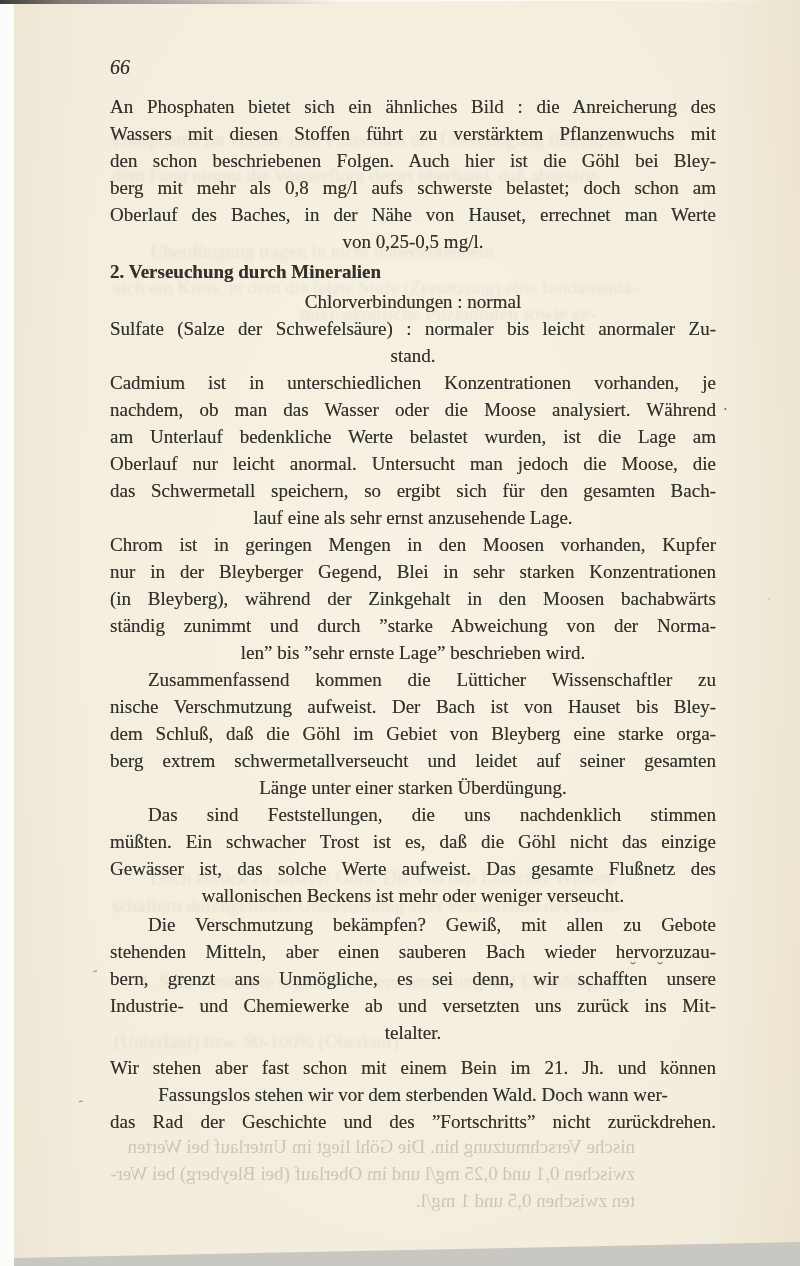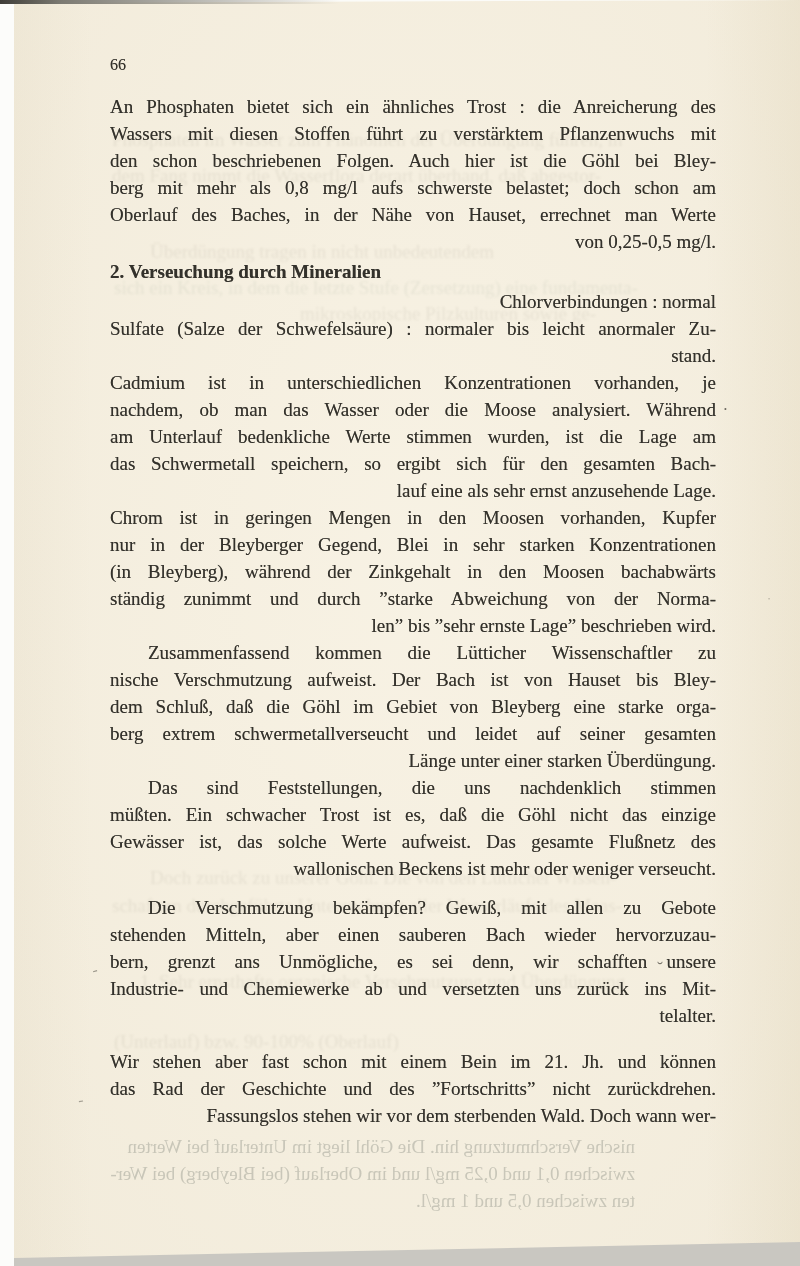--- a/index.html
+++ b/index.html
@@ -33,31 +33,32 @@
     background:
       linear-gradient(90deg,rgba(160,140,95,.05),rgba(255,255,255,0) 10%,rgba(255,255,255,0) 88%,rgba(190,170,120,.12)),
       radial-gradient(ellipse at 50% 45%,rgba(255,255,255,.06),rgba(150,130,85,.05));
   }
   .scan-edge-top{
     position:absolute;left:0;top:0;width:340px;height:4px;
     background:linear-gradient(90deg,#3f3d38,#7c7a72 18%,rgba(124,122,114,0) 100%);
   }
   .page-number{
     position:absolute;left:110px;top:56px;
-    font-size:16px;color:var(--ink);
+    font-size:20px;color:var(--ink);
     text-shadow:0 0 .4px rgba(40,38,32,.55);
+    font-style:italic;
   }
   .text-column{
     position:absolute;left:110px;top:93px;width:606px;
     font-size:19px;line-height:27px;color:var(--ink);
     text-shadow:0 0 .4px rgba(40,38,32,.55);
   }
   .para{margin:0;}
   .heading{font-weight:bold;margin:3px 0 3px;}
-  .line{text-align:right;}
+  .line{text-align:center;}
   .line.jl{text-align:justify;text-align-last:justify;}
   .para.indent .line:first-child{text-indent:38px;}
   
   .ghost-fragments{position:absolute;inset:0;pointer-events:none;}
   .frag{
     position:absolute;font-size:19px;line-height:27px;white-space:nowrap;
     color:#837e6d;opacity:.13;filter:blur(1px);
   }
   
   .ghost-bottom{
@@ -93,71 +94,72 @@
         <div class="frag" style="left: 100px; top: 1028px;">(Unterlauf) bzw. 90-100% (Oberlauf)</div>
       </div>
   </div>
 
   <div class="scan-edge-top"></div>
 
   <div class="page-number">66</div>
 
   <div class="text-column" id="text-column">
       <div class="para" style="margin-bottom: 3px;">
-        <div class="line jl">An Phosphaten bietet sich ein ähnliches Trost : die Anreicherung des</div>
+        <div class="line jl">An Phosphaten bietet sich ein ähnliches Bild : die Anreicherung des</div>
         <div class="line jl">Wassers mit diesen Stoffen führt zu verstärktem Pflanzenwuchs mit</div>
         <div class="line jl">den schon beschriebenen Folgen. Auch hier ist die Göhl bei Bley-</div>
         <div class="line jl">berg mit mehr als 0,8 mg/l aufs schwerste belastet; doch schon am</div>
         <div class="line jl">Oberlauf des Baches, in der Nähe von Hauset, errechnet man Werte</div>
         <div class="line">von 0,25-0,5 mg/l.</div>
       </div>
       <div class="heading" style="margin-bottom: 3px;">2. Verseuchung durch Mineralien</div>
       <div class="para" style="margin-bottom: 0px;">
         <div class="line">Chlorverbindungen : normal</div>
         <div class="line jl">Sulfate (Salze der Schwefelsäure) : normaler bis leicht anormaler Zu-</div>
         <div class="line">stand.</div>
       </div>
       <div class="para" style="margin-bottom: 0px;">
         <div class="line jl">Cadmium ist in unterschiedlichen Konzentrationen vorhanden, je</div>
         <div class="line jl">nachdem, ob man das Wasser oder die Moose analysiert. Während</div>
-        <div class="line jl">am Unterlauf bedenkliche Werte stimmen wurden, ist die Lage am</div>
+        <div class="line jl">am Unterlauf bedenkliche Werte belastet wurden, ist die Lage am</div>
+        <div class="line jl">Oberlauf nur leicht anormal. Untersucht man jedoch die Moose, die</div>
         <div class="line jl">das Schwermetall speichern, so ergibt sich für den gesamten Bach-</div>
         <div class="line">lauf eine als sehr ernst anzusehende Lage.</div>
       </div>
       <div class="para" style="">
         <div class="line jl">Chrom ist in geringen Mengen in den Moosen vorhanden, Kupfer</div>
         <div class="line jl">nur in der Bleyberger Gegend, Blei in sehr starken Konzentrationen</div>
         <div class="line jl">(in Bleyberg), während der Zinkgehalt in den Moosen bachabwärts</div>
         <div class="line jl">ständig zunimmt und durch ”starke Abweichung von der Norma-</div>
         <div class="line">len” bis ”sehr ernste Lage” beschrieben wird.</div>
       </div>
       <div class="para indent" style="">
         <div class="line jl">Zusammenfassend kommen die Lütticher Wissenschaftler zu</div>
         <div class="line jl">nische Verschmutzung aufweist. Der Bach ist von Hauset bis Bley-</div>
         <div class="line jl">dem Schluß, daß die Göhl im Gebiet von Bleyberg eine starke orga-</div>
         <div class="line jl">berg extrem schwermetallverseucht und leidet auf seiner gesamten</div>
         <div class="line">Länge unter einer starken Überdüngung.</div>
       </div>
-      <div class="para indent" style="margin-bottom: 12px;">
+      <div class="para indent" style="margin-bottom: 2px;">
         <div class="line jl">Das sind Feststellungen, die uns nachdenklich stimmen</div>
         <div class="line jl">müßten. Ein schwacher Trost ist es, daß die Göhl nicht das einzige</div>
         <div class="line jl">Gewässer ist, das solche Werte aufweist. Das gesamte Flußnetz des</div>
         <div class="line">wallonischen Beckens ist mehr oder weniger verseucht.</div>
       </div>
-      <div class="para indent" style="margin-bottom: 19px;">
+      <div class="para indent" style="margin-bottom: 8px;">
         <div class="line jl">Die Verschmutzung bekämpfen? Gewiß, mit allen zu Gebote</div>
         <div class="line jl">stehenden Mitteln, aber einen sauberen Bach wieder hervorzuzau-</div>
         <div class="line jl">bern, grenzt ans Unmögliche, es sei denn, wir schafften unsere</div>
         <div class="line jl">Industrie- und Chemiewerke ab und versetzten uns zurück ins Mit-</div>
         <div class="line">telalter.</div>
       </div>
       <div class="para" style="margin-bottom: 0px;">
         <div class="line jl">Wir stehen aber fast schon mit einem Bein im 21. Jh. und können</div>
+        <div class="line">Fassungslos stehen wir vor dem sterbenden Wald. Doch wann wer-</div>
         <div class="line jl">das Rad der Geschichte und des ”Fortschritts” nicht zurückdrehen.</div>
-        <div class="line">Fassungslos stehen wir vor dem sterbenden Wald. Doch wann wer-</div>
       </div>
     </div>
 
   <div class="ghost-bottom" id="ghost-bottom">
       <div class="gline">nische Verschmutzung hin. Die Göhl liegt im Unterlauf bei Werten</div>
       <div class="gline">zwischen 0,1 und 0,25 mg/l und im Oberlauf (bei Bleyberg) bei Wer-</div>
       <div class="gline">ten zwischen 0,5 und 1 mg/l.</div>
     </div>
 
   <div class="marks-layer" id="marks-layer">

